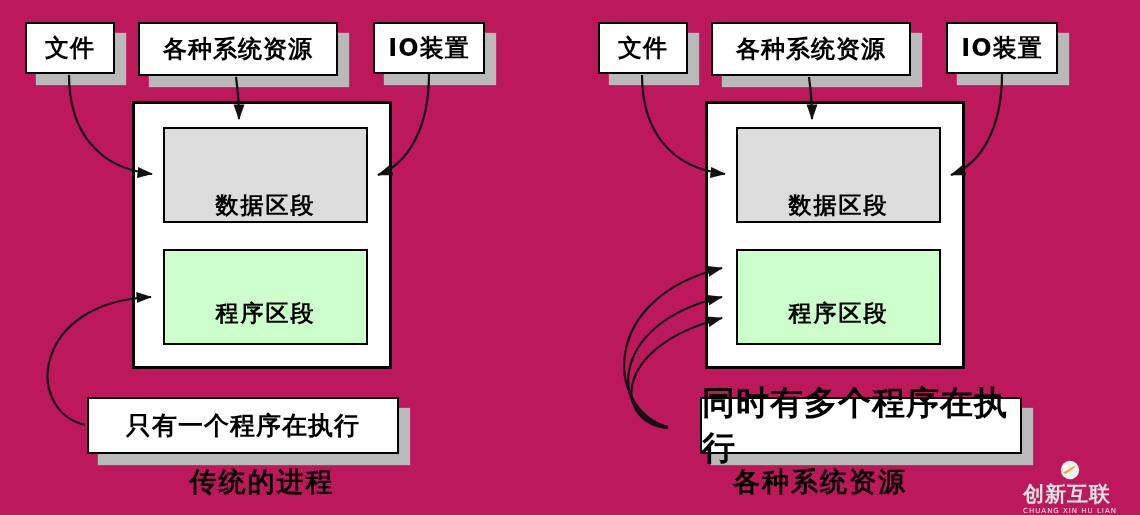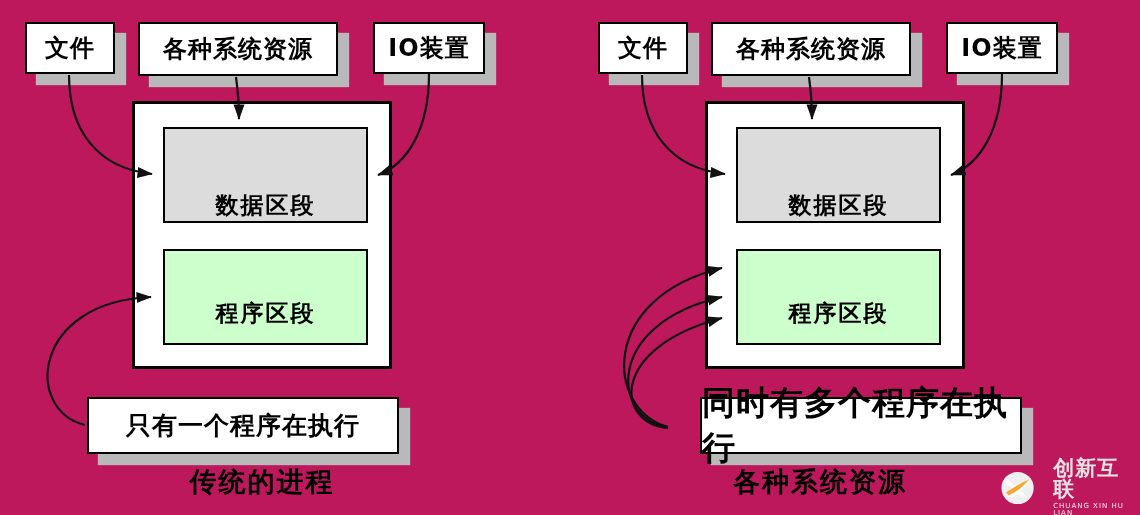--- a/index.html
+++ b/index.html
@@ -18,21 +18,21 @@
   .segment{
     position:absolute;display:flex;align-items:flex-end;justify-content:center;
     box-sizing:border-box;border:2px solid #000;font-weight:700;font-size:23px;
     letter-spacing:2px;z-index:2;
   }
   .caption{
     position:absolute;text-align:center;font-weight:700;font-size:27px;letter-spacing:2px;z-index:2;
   }
   .watermark{
     position:absolute;left:1000px;top:460px;width:140px;height:55px;
-    display:flex;align-items:center;gap:18px;z-index:3;
+    display:flex;align-items:center;gap:4px;z-index:3;flex-direction:column;
   }
   .wm-text{display:flex;flex-direction:column;line-height:1;}
   .wm-brand{font-size:21px;font-weight:700;color:#e3e3e3;letter-spacing:1px;}
   .wm-sub{font-size:7px;color:#ececec;letter-spacing:1px;margin-top:3px;}
 </style>
 </head>
 <body>
 
 <div class="canvas">
 

